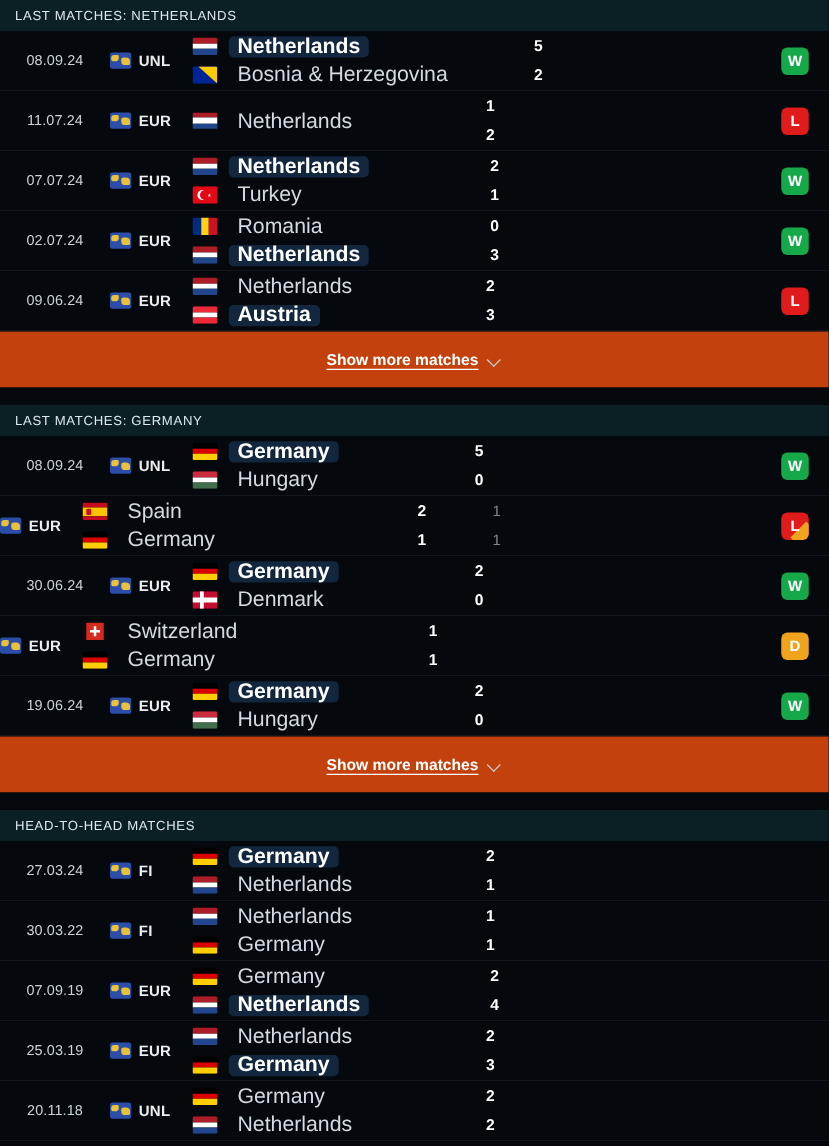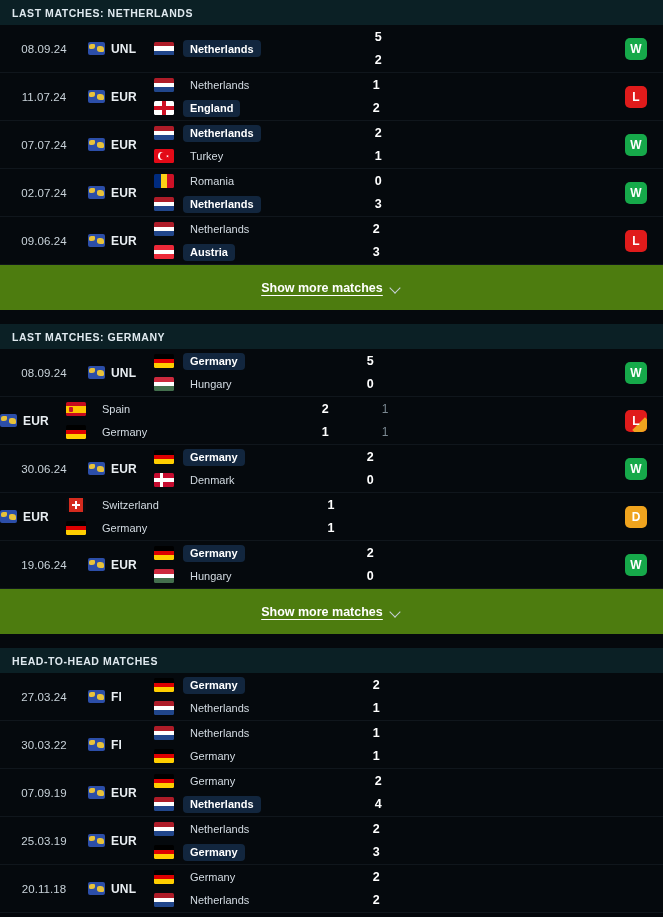--- a/index.html
+++ b/index.html
@@ -15,21 +15,21 @@
   .section-header {
     height: 25px;
     background: #0b2025;
     display: flex;
     align-items: center;
     padding-left: 12px;
     letter-spacing: .4px;
   }
   .section-header .title {
     font-size: 10.5px;
-    font-weight: bold;
+    font-weight: normal;
     color: #dfe9ef;
     letter-spacing: .55px;
   }
 
   
   .match-row {
     position: relative;
     display: flex;
     align-items: stretch;
     height: 48px;
@@ -107,21 +107,21 @@
     position: relative;
     display: block;
   }
   .team-name-wrap {
     margin-left: 9px;
     display: inline-flex;
     align-items: center;
     height: 17px;
     padding: 0 7px;
     border-radius: 4px;
-    font-size: 11px;
+    font-size: 17px;
     color: #d3dbe2;
     white-space: nowrap;
   }
   .team-line.winner .team-name-wrap {
     background: #12263e;
     color: #ffffff;
     font-weight: bold;
   }
 
   .col-scores {
@@ -188,21 +188,21 @@
   }
   .badge span { position: relative; z-index: 2; }
 
   
   .show-more-row {
     height: 45px;
     display: flex;
     align-items: center;
     justify-content: center;
     gap: 8px;
-    background: #4d7c0f;
+    background: #c2410c;
     cursor: pointer;
   }
   .show-more-label {
     font-size: 12.5px;
     font-weight: bold;
     color: #ffffff;
     text-decoration: underline;
     text-underline-offset: 3px;
   }
   .chev {
@@ -239,20 +239,27 @@
       </div>
       <div class="col-teams">
         <div class="team-line winner">
           <span class="flag">
             <i class="f-stripe-h" style="top:0;height:33.4%;background:#ae1c28"></i>
             <i class="f-stripe-h" style="top:33.4%;height:33.3%;background:#ffffff"></i>
             <i class="f-stripe-h" style="top:66.7%;height:33.3%;background:#21468b"></i>
           </span>
           <span class="team-name-wrap">Netherlands</span>
         </div>
+        <div class="team-line ">
+          <span class="flag">
+            <i style="position:absolute;inset:0;background:#002395"></i>
+            <i style="position:absolute;inset:0;background:#fecb00;clip-path:polygon(22% 0,100% 0,100% 100%)"></i>
+          </span>
+          <span class="team-name-wrap">Bosnia &amp; Herzegovina</span>
+        </div>
       </div>
       <div class="col-scores">
         <div class="score-cell">5</div>
         <div class="score-cell">2</div>
       </div>
       <div class="col-extra">
         <div class="extra-cell"></div>
         <div class="extra-cell"></div>
       </div>
       <div class="col-spacer"></div>
@@ -269,28 +276,20 @@
         <span class="comp-name">EUR</span>
       </div>
       <div class="col-teams">
         <div class="team-line ">
           <span class="flag">
             <i class="f-stripe-h" style="top:0;height:33.4%;background:#ae1c28"></i>
             <i class="f-stripe-h" style="top:33.4%;height:33.3%;background:#ffffff"></i>
             <i class="f-stripe-h" style="top:66.7%;height:33.3%;background:#21468b"></i>
           </span>
           <span class="team-name-wrap">Netherlands</span>
-        </div>
-        <div class="team-line winner">
-          <span class="flag">
-            <i style="position:absolute;inset:0;background:#ffffff"></i>
-            <i class="f-stripe-h" style="top:5.2px;height:3.4px;background:#ce1124"></i>
-            <i class="f-stripe-v" style="left:8.3px;width:3.4px;background:#ce1124"></i>
-          </span>
-          <span class="team-name-wrap">England</span>
         </div>
       </div>
       <div class="col-scores">
         <div class="score-cell">1</div>
         <div class="score-cell">2</div>
       </div>
       <div class="col-extra">
         <div class="extra-cell"></div>
         <div class="extra-cell"></div>
       </div>

